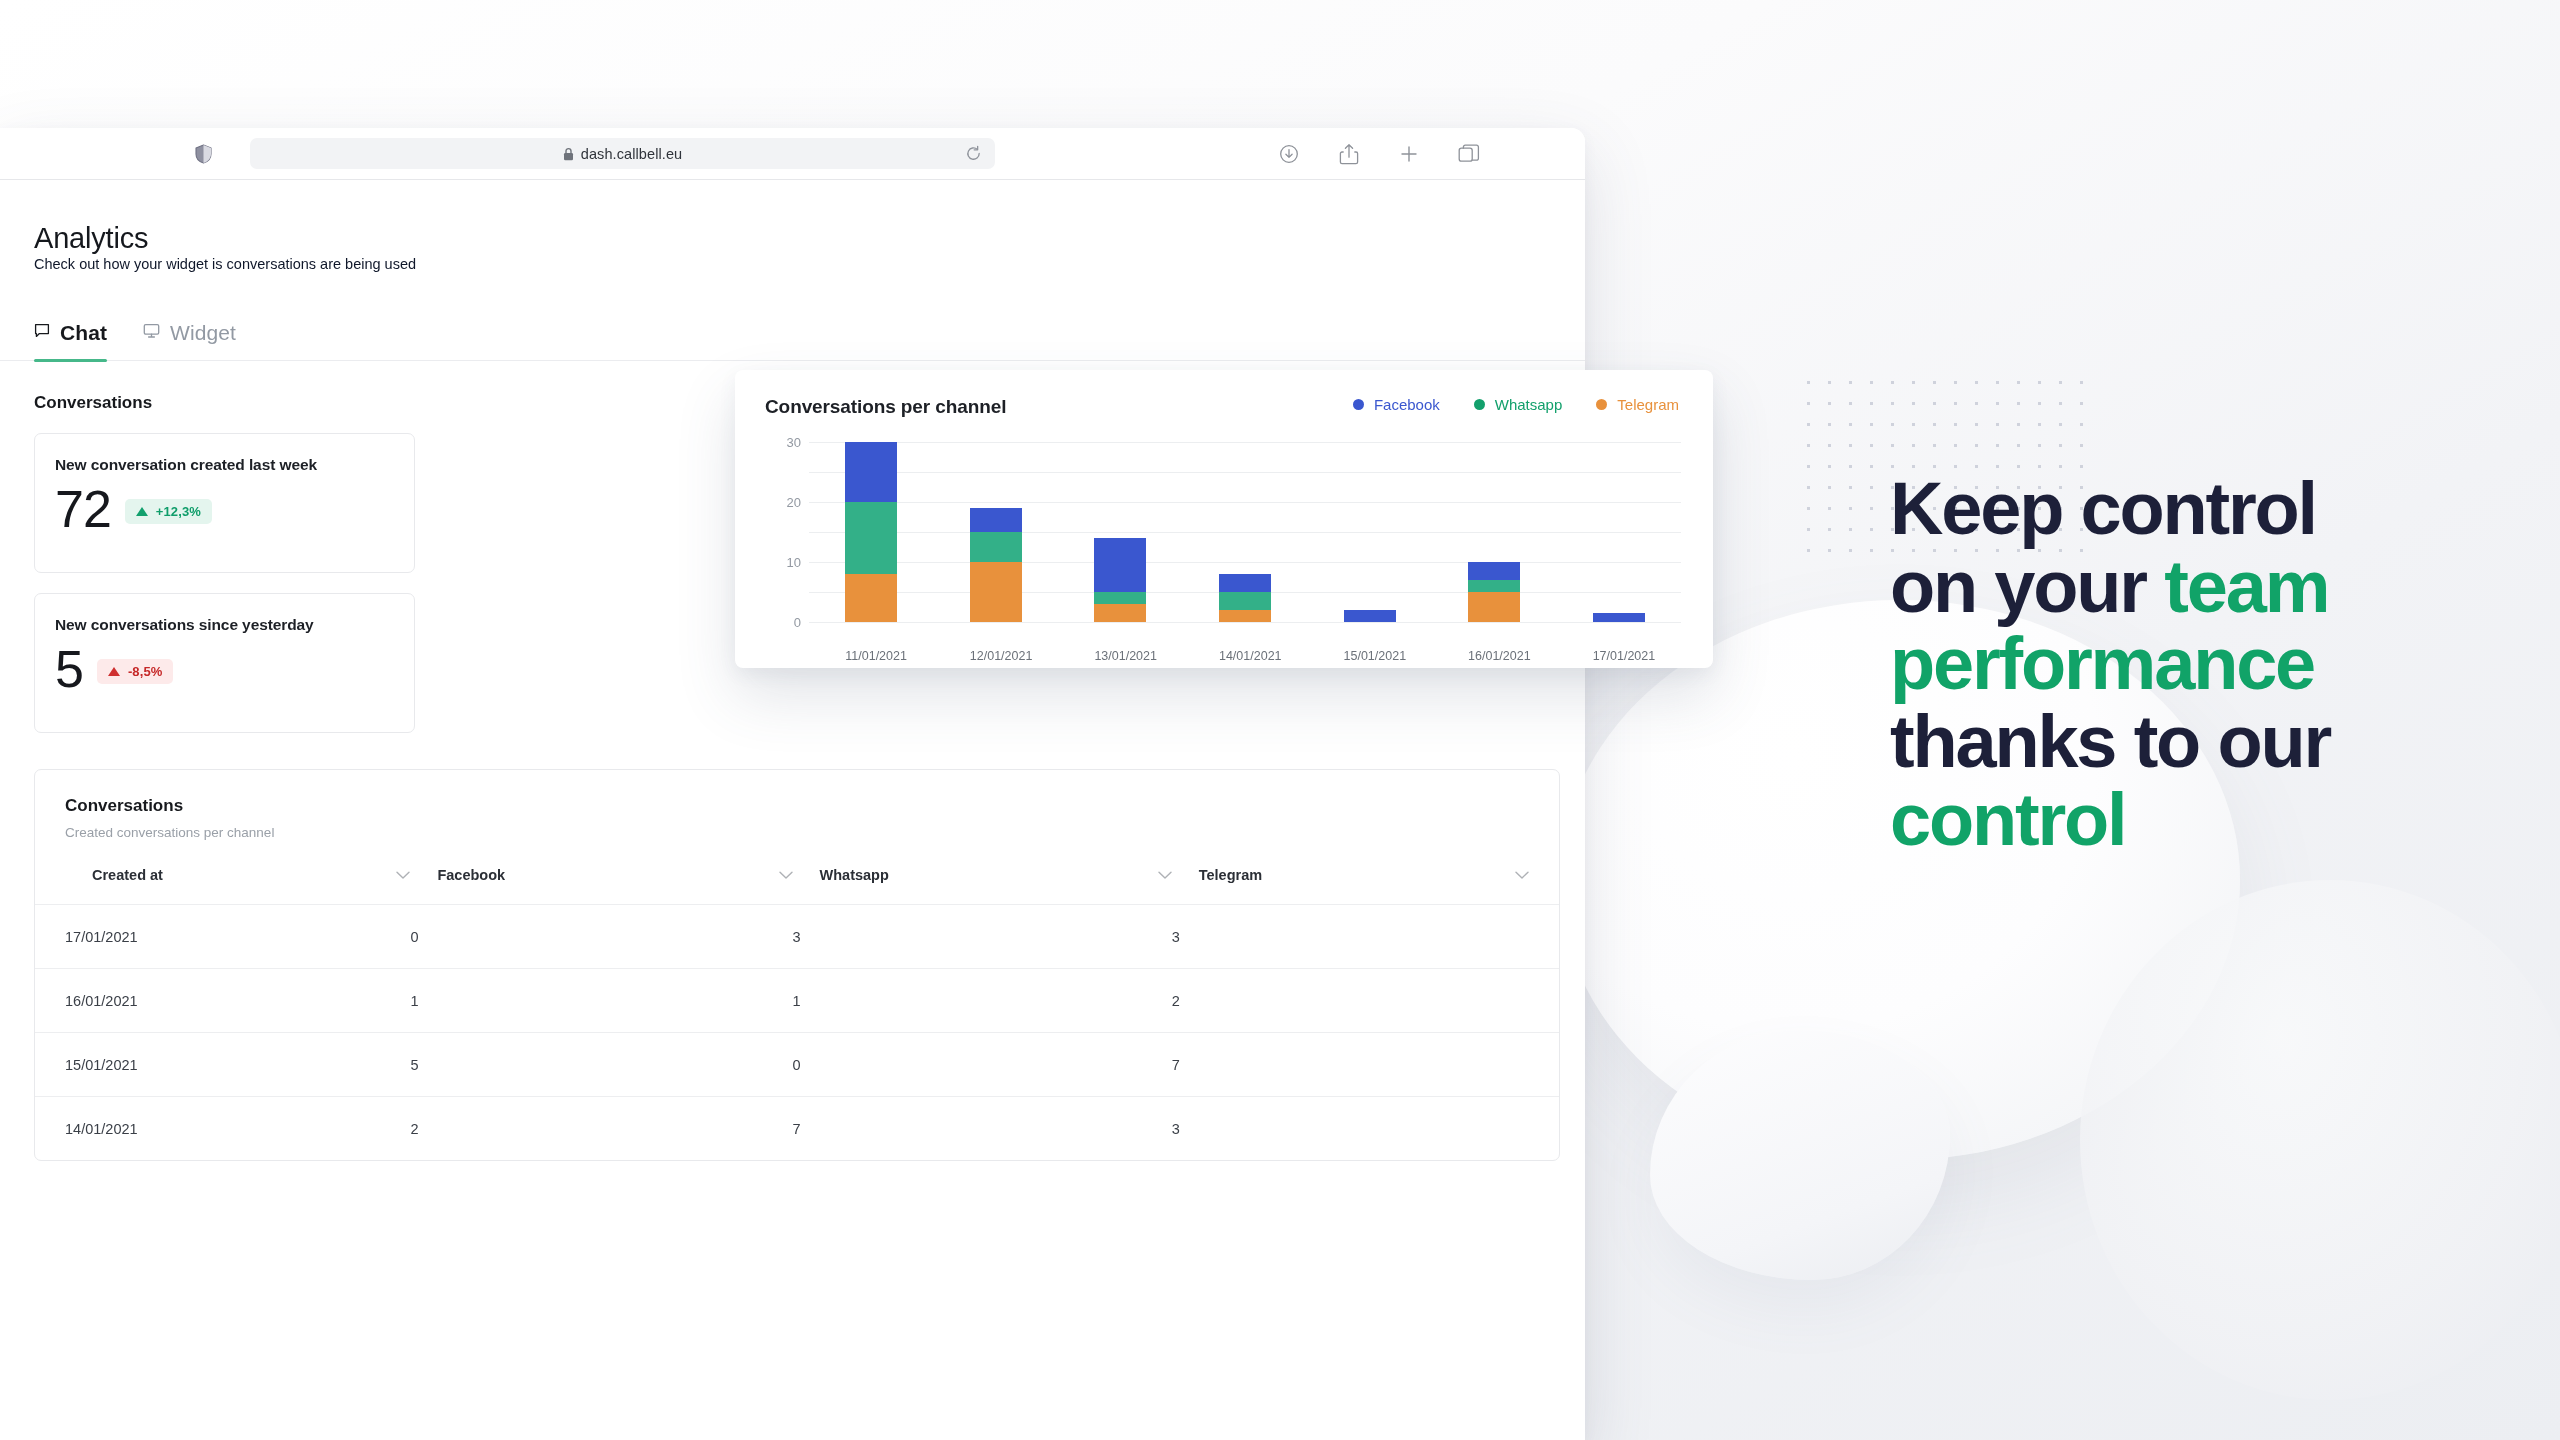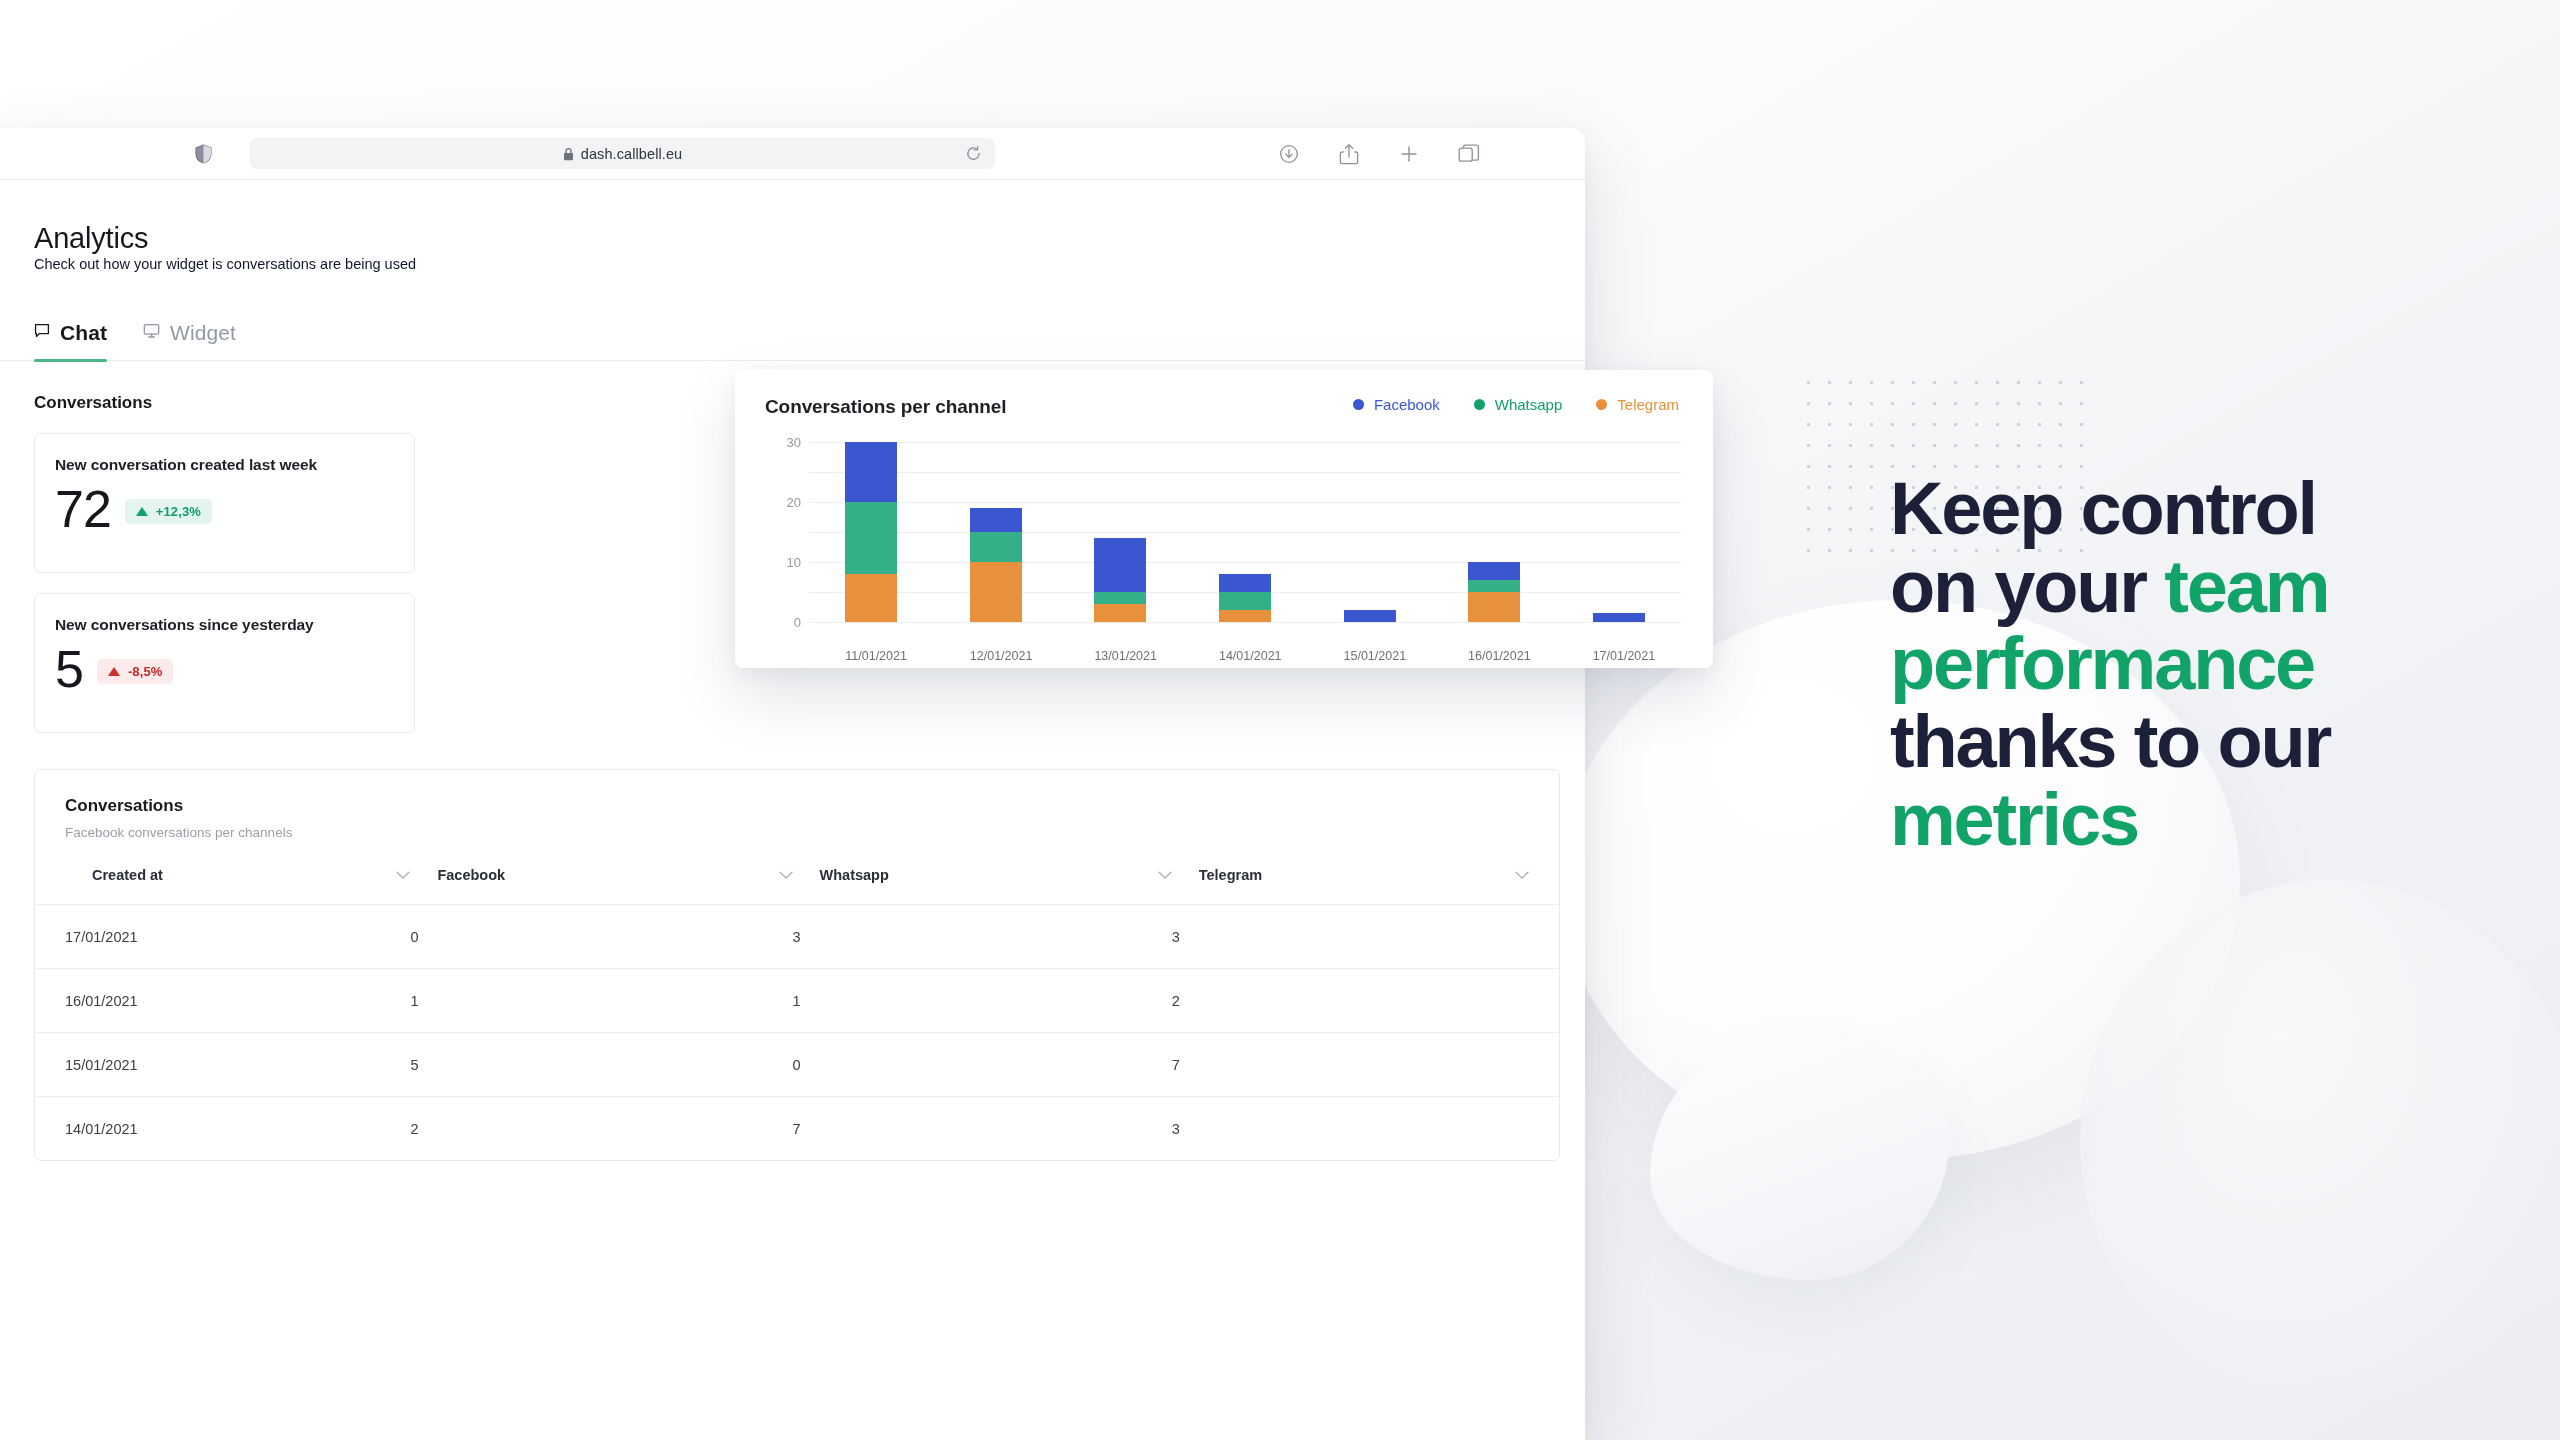--- a/index.html
+++ b/index.html
@@ -317,21 +317,21 @@
           <span class="badge down">
             <span class="tri"></span>
             <span>-8,5%</span>
           </span>
         </div>
       </div>
 
       <div class="table-card">
         <div class="table-head-block">
           <div class="table-title">Conversations</div>
-          <div class="table-sub">Facebook conversations per channels</div>
+          <div class="table-sub">Created conversations per channel</div>
         </div>
 
         <div class="thead">
           <div class="th col-0">
             <span class="th-label">Created at</span>
             <span class="chev">
               <svg width="14" height="9" viewBox="0 0 14 9">
                   <path d="M1 1.2 L7 7 L13 1.2" fill="none" stroke="#6d727a" stroke-width="1.4" stroke-linecap="round" stroke-linejoin="round"></path>
                 </svg>
             </span>
@@ -469,16 +469,16 @@
           <div class="x-tick">17/01/2021</div>
         </div>
     </div>
   </div>
 
   <div class="headline">
     <div><span>Keep control</span></div>
     <div><span>on your </span><span class="hl">team</span></div>
     <div><span class="hl">performance</span></div>
     <div><span>thanks to our</span></div>
-    <div><span class="hl">metrics</span></div>
+    <div><span class="hl">control</span></div>
   </div>
 
 </div>
 
 </body></html>

